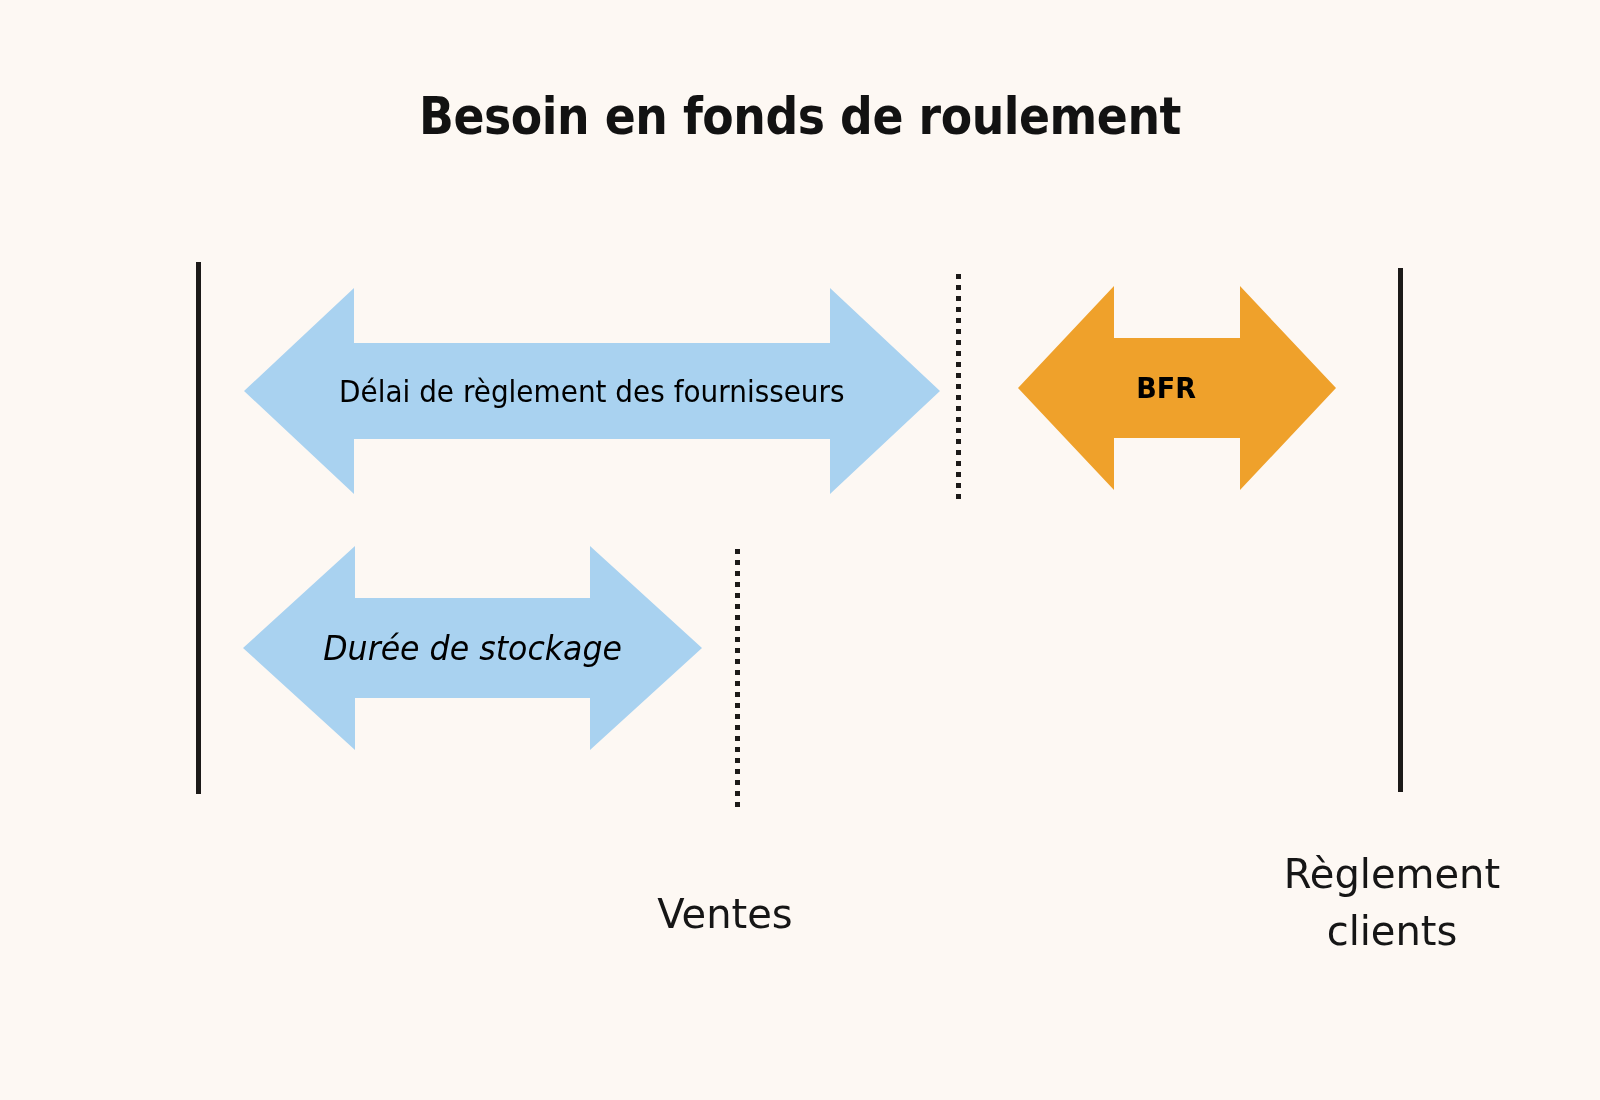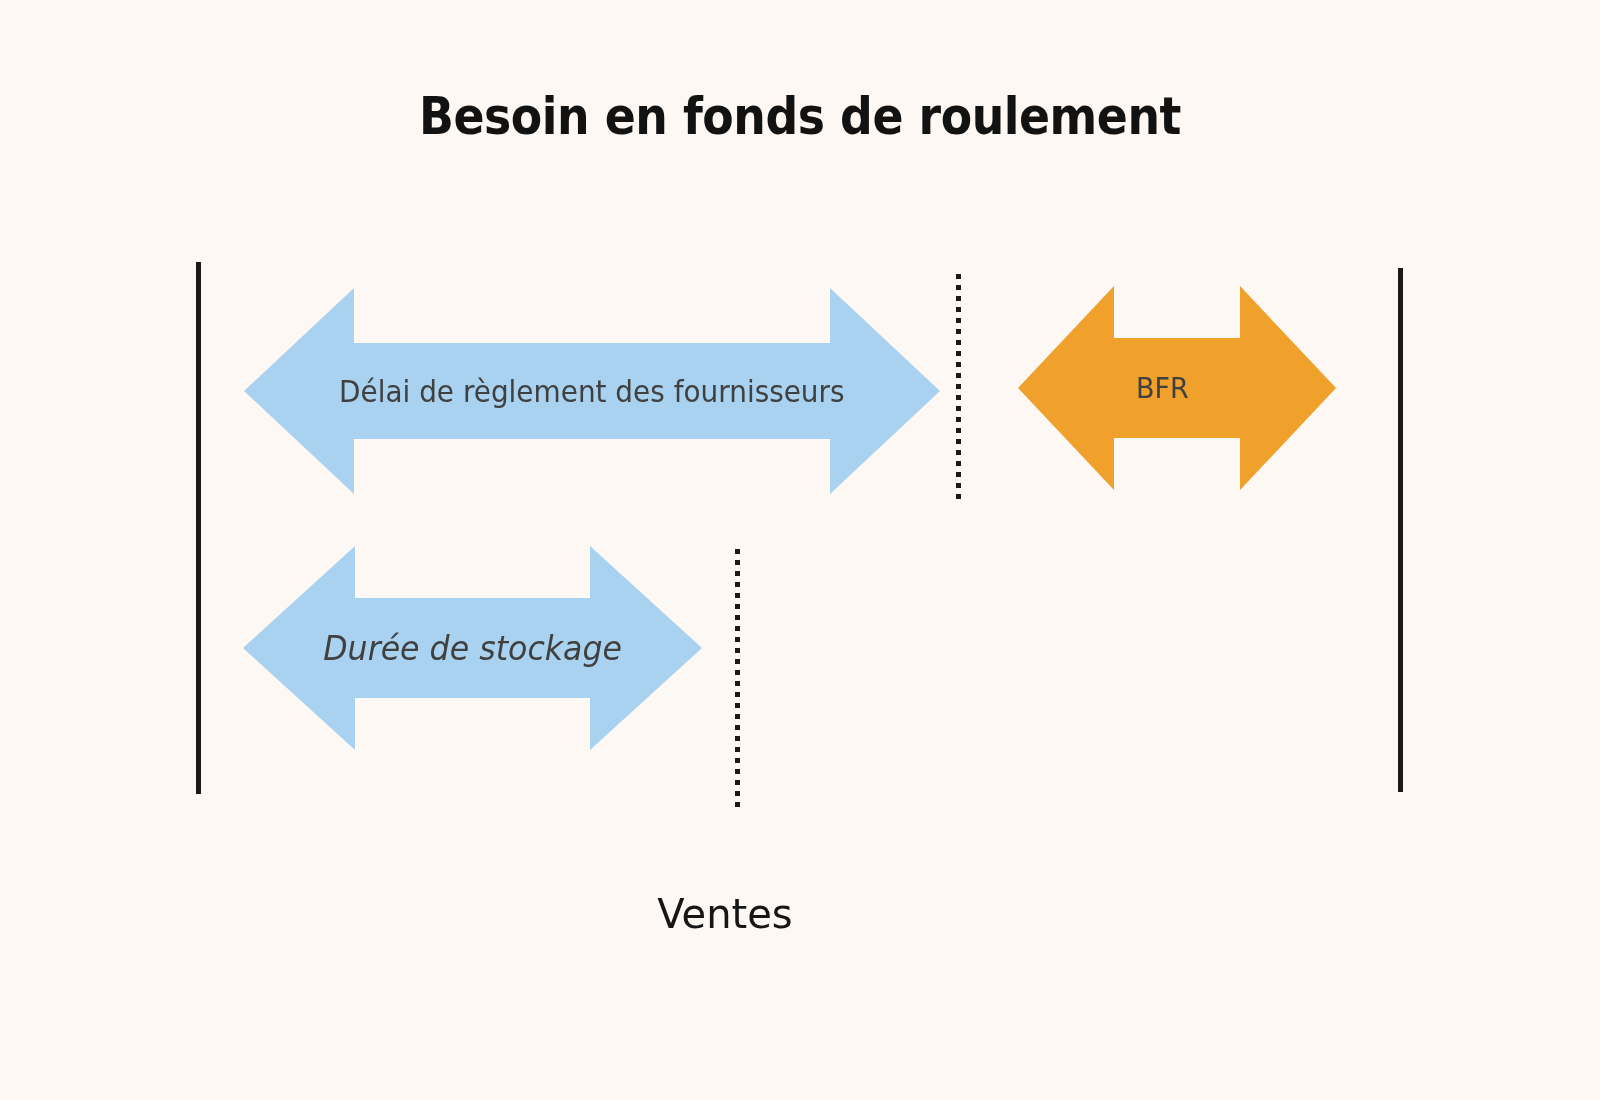--- a/index.html
+++ b/index.html
@@ -64,36 +64,36 @@
   .arrow-label {
     position: absolute;
     top: 0;
     left: 0;
     width: 100%;
     height: 100%;
     display: flex;
     align-items: center;
     justify-content: center;
     pointer-events: none;
-    color: #404040;
+    color: #000000;
     white-space: nowrap;
     font-family: "DejaVu Sans", sans-serif;
   }
   .arrow-label span {
     display: inline-block;
     transform: scaleX(0.93);
   }
 
   #arrow-fournisseurs { left: 244px;  top: 288px; width: 696px; height: 206px; }
   #arrow-fournisseurs .arrow-label { font-size: 30px; }
 
   #arrow-bfr { left: 1018px; top: 286px; width: 318px; height: 204px; }
   #arrow-bfr .arrow-label {
     font-size: 29px;
-    font-weight: normal;
+    font-weight: bold;
     justify-content: flex-start;
     padding-left: 116px;
     box-sizing: border-box;
     align-items: center;
   }
 
   #arrow-stockage { left: 243px; top: 546px; width: 459px; height: 204px; }
   #arrow-stockage .arrow-label { font-size: 34px; font-style: italic; }
 
   #arrow-clients { left: 758px; top: 546px; width: 578px; height: 204px; }
@@ -152,14 +152,16 @@
     </svg>
     <div class="arrow-label">
       <span>Durée de stockage</span>
     </div>
   </div>
 
 
 
   <div class="caption" id="caption-ventes">Ventes</div>
 
+  <div class="caption" id="caption-reglement">Règlement
+clients</div>
 
 </div>
 
 </body></html>

